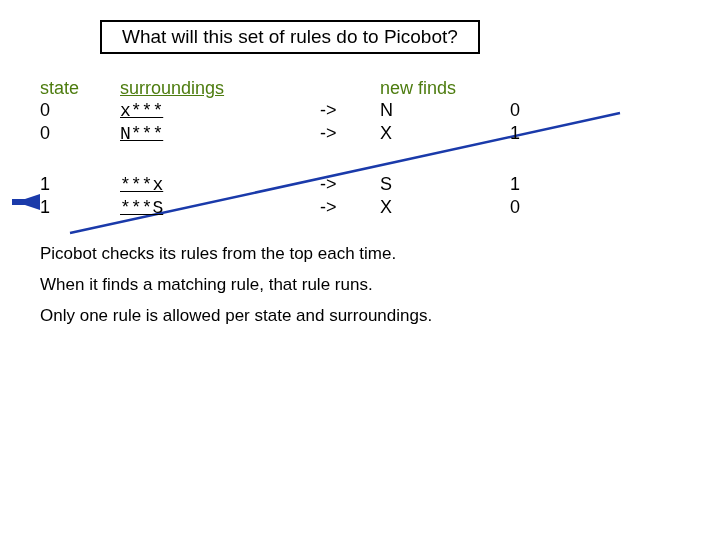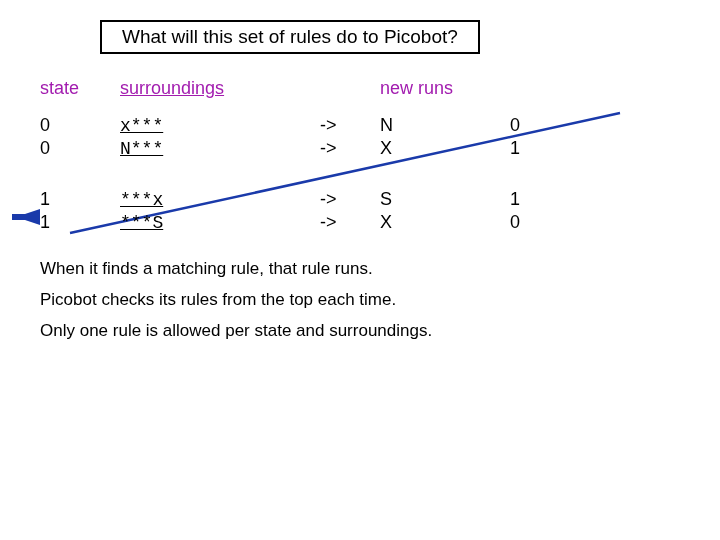--- a/index.html
+++ b/index.html
@@ -41,22 +41,22 @@
     .col-newstate { width: 110px; }
 
     .col-state, .col-surroundings, .col-arrow, .col-direction, .col-newstate {
       display: inline-block;
     }
 
     .header-row {
       display: flex;
       align-items: center;
       font-size: 18px;
-      color: #a21caf;
-      margin-bottom: 16px;
+      color: #4d7c0f;
+      margin-bottom: 1px;
     }
 
     .data-row {
       display: flex;
       align-items: center;
       font-size: 18px;
       margin-bottom: 2px;
       position: relative;
     }
 
@@ -100,21 +100,21 @@
 
     <div class="header-row">
       <div class="col-state">
         <span>state</span>
       </div>
       <div class="col-surroundings">
         <span>surroundings</span>
       </div>
       <div class="col-arrow"></div>
       <div class="col-newstate">
-        <span>new runs</span>
+        <span>new finds</span>
       </div>
     </div>
 
     <div class="data-row">
       <div class="col-state">
         <span>0</span>
       </div>
       <div class="col-surroundings">
         <span class="monospace">x***</span>
       </div>
@@ -191,18 +191,18 @@
         </div>
         <div class="col-newstate">
           <span>0</span>
         </div>
       </div>
     </div>
   </div>
 
   
   <div class="bottom-text">
+    <p>Picobot checks its rules from the top each time.</p>
     <p>When it finds a matching rule, that rule runs.</p>
-    <p>Picobot checks its rules from the top each time.</p>
     <p>Only one rule is allowed per state and surroundings.</p>
   </div>
 
 </div>
 
 </body></html>

